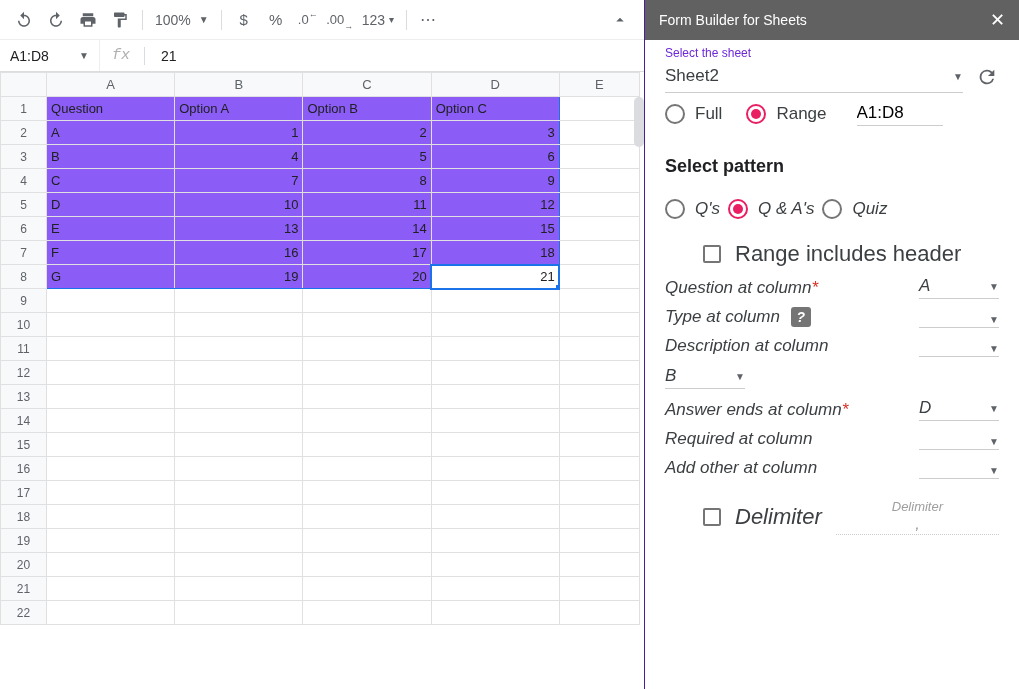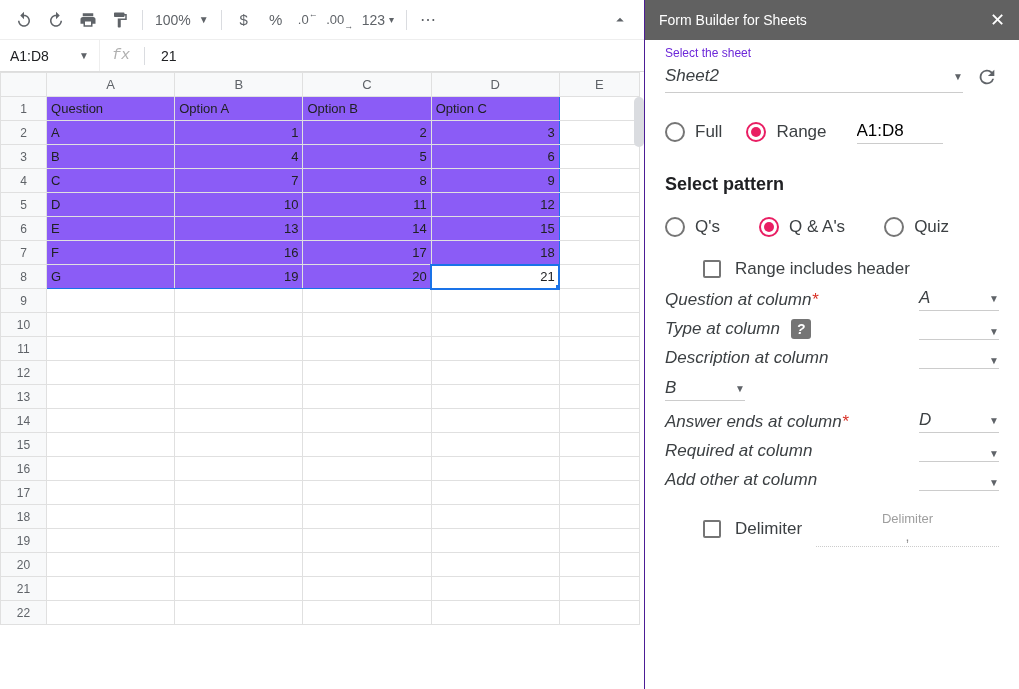--- a/index.html
+++ b/index.html
@@ -207,32 +207,31 @@
   .sheet-select {
     flex: 1;
     border: none;
     border-bottom: 1px solid #ccc;
     padding: 6px 0;
     font-size: 17px;
     display: flex;
     align-items: center;
     justify-content: space-between;
     cursor: pointer;
-    font-style: italic;
   }
   .refresh-btn {
     width: 24px; height: 24px;
     display: flex; align-items: center; justify-content: center;
     cursor: pointer;
   }
   .radio-row {
     display: flex;
     align-items: center;
     gap: 24px;
-    margin-top: 26px;
+    margin-top: 8px;
   }
   .radio {
     display: flex;
     align-items: center;
     gap: 10px;
     cursor: pointer;
     font-size: 17px;
   }
   .radio-circle {
     width: 20px; height: 20px;
@@ -260,29 +259,30 @@
   }
   .section-title {
     font-size: 18px;
     font-weight: 700;
     margin-top: 30px;
     color: #202124;
   }
   .pattern-row {
     display: flex;
     align-items: center;
-    gap: 39px;
+    gap: 8px;
     margin-top: 22px;
+    font-style: italic;
   }
   .checkbox-row {
     display: flex;
     align-items: center;
     gap: 14px;
     margin-top: 22px;
-    font-size: 17px;
+    font-size: 22px;
     cursor: pointer;
     padding-left: 38px;
   }
   .checkbox {
     width: 18px; height: 18px;
     border: 2px solid #757575;
     border-radius: 2px;
   }
   .field-row {
     display: flex;
@@ -318,20 +318,21 @@
     border-radius: 3px;
     font-weight: bold;
     font-size: 14px;
     margin-left: 6px;
   }
   .delimiter-block {
     margin-top: 20px;
     display: flex;
     align-items: center;
     gap: 14px;
+    font-style: italic;
   }
   .delimiter-side {
     flex: 1;
     display: flex;
     flex-direction: column;
     align-items: center;
     color: #9e9e9e;
     font-size: 13px;
   }
   .delimiter-val {

